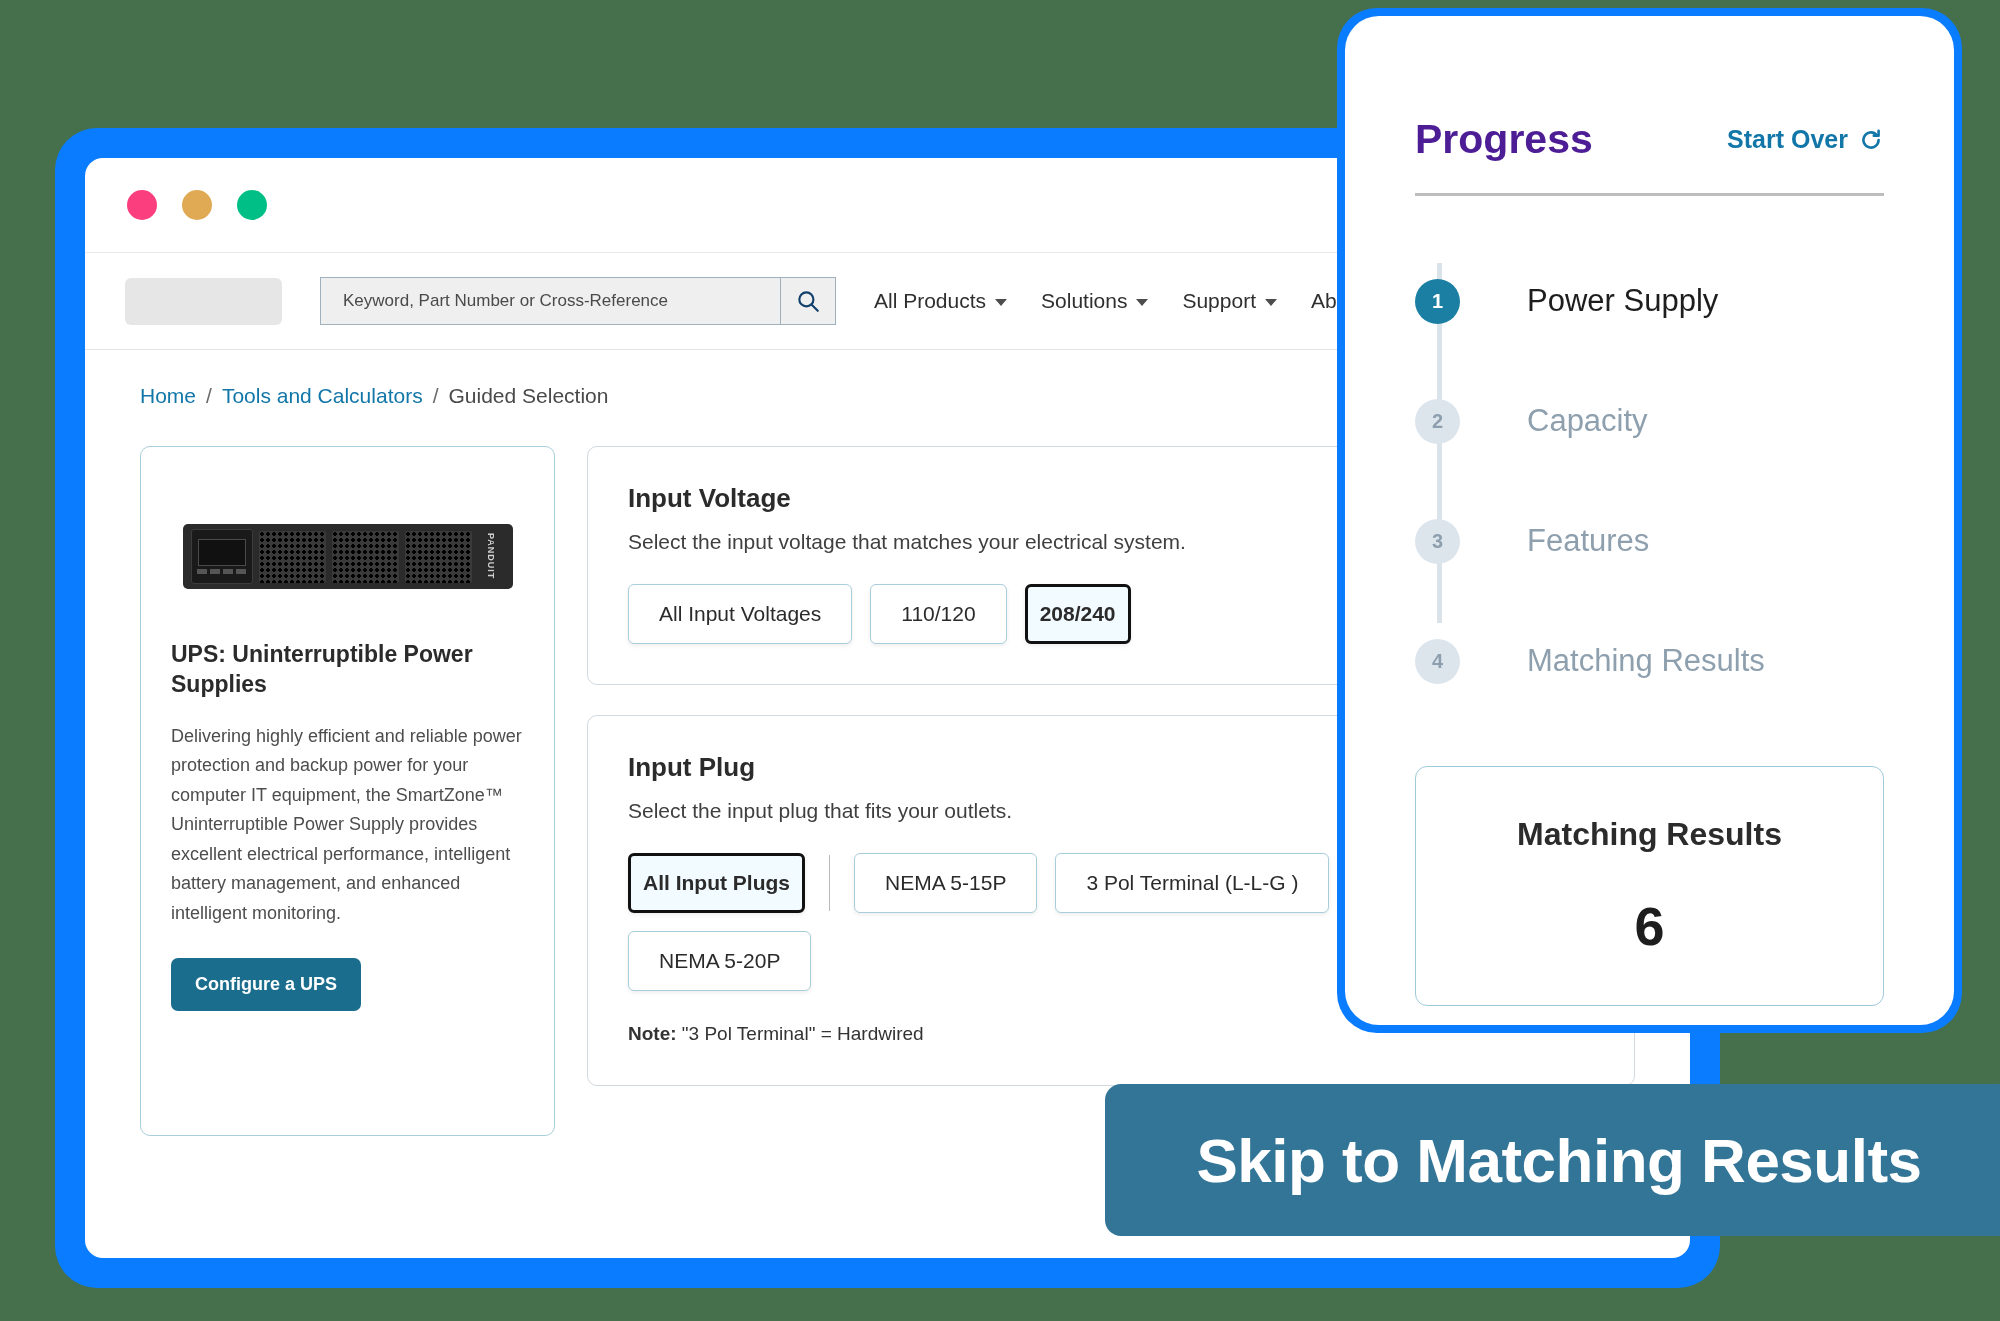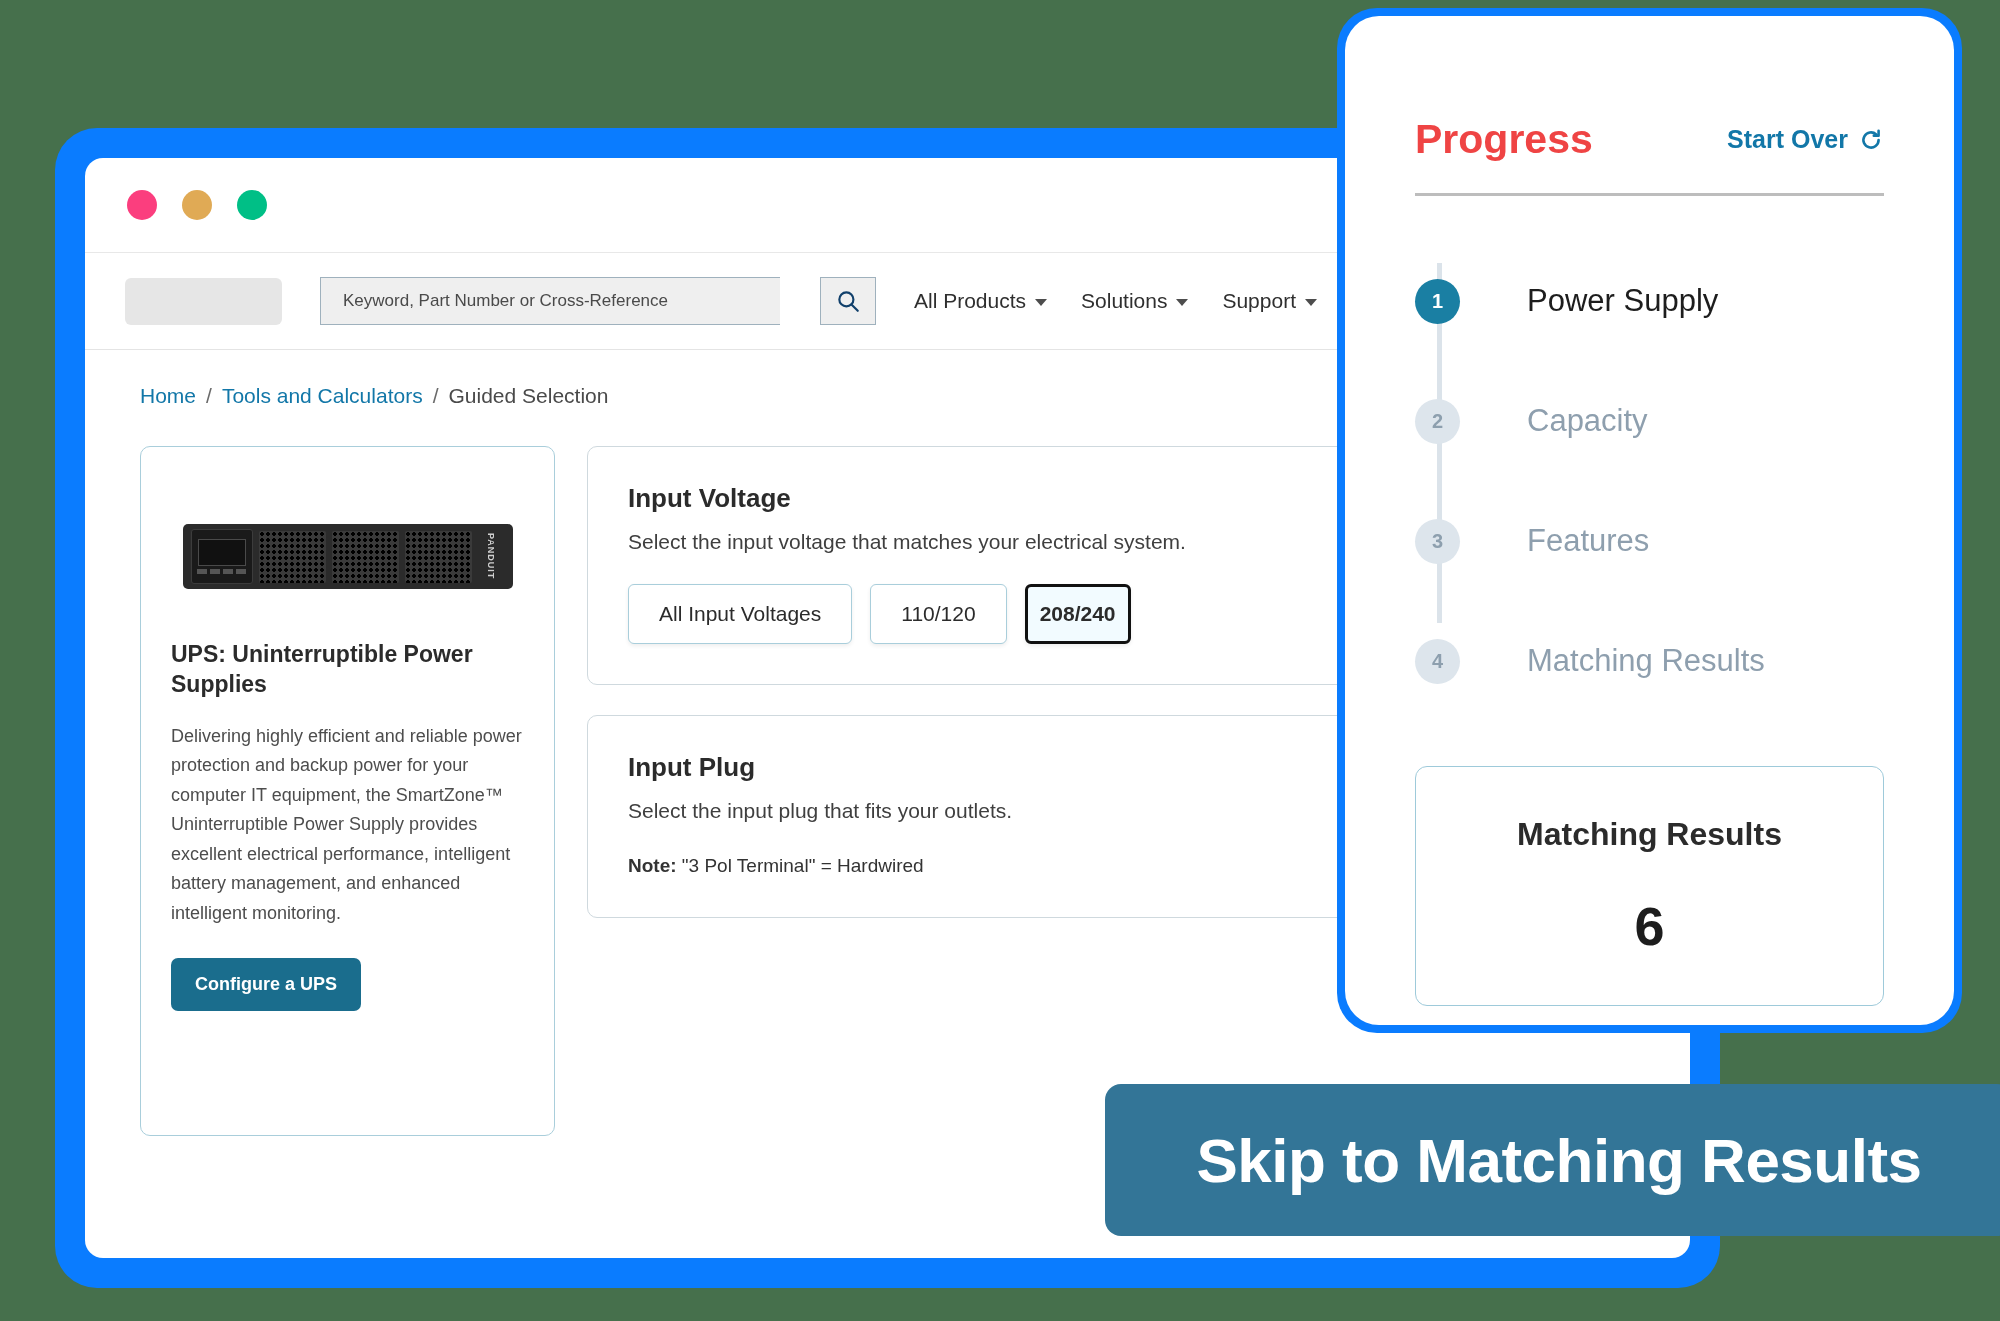--- a/index.html
+++ b/index.html
@@ -49,21 +49,21 @@
     padding: 0 40px;
     border-bottom: 1px solid #e4e4e4;
     gap: 0;
   }
   .logo-placeholder {
     width: 157px; height: 47px;
     background: #e6e6e6;
     border-radius: 6px;
     margin-right: 38px;
   }
-  .search-wrap { display: flex; align-items: center; gap: 40px; }
+  .search-wrap { display: flex; align-items: center; }
   .search-input {
     width: 460px; height: 48px;
     background: #efefef;
     border: 1px solid #9fb1bd;
     border-right: none;
     font-size: 17px;
     color: #4a4a4a;
     padding: 0 22px;
     font-family: "Liberation Sans", sans-serif;
   }
@@ -226,21 +226,21 @@
   }
   .progress-panel {
     width: 100%; height: 100%;
     background: #fff;
     border-radius: 34px;
     padding: 100px 70px 0 70px;
   }
   .progress-head {
     display: flex; align-items: center; justify-content: space-between;
   }
-  .progress-title { font-size: 41px; font-weight: bold; color: #ef4444; }
+  .progress-title { font-size: 41px; font-weight: bold; color: #4c1d95; }
   .start-over {
     font-size: 25px; font-weight: bold; color: #1277a8;
     display: flex; align-items: center; gap: 10px;
     cursor: pointer;
   }
   .hr { height: 3px; background: #bdbdbd; margin-top: 30px; }
 
   .steps { margin-top: 45px; position: relative; }
   .step {
     display: flex; align-items: center; gap: 25px;
@@ -379,20 +379,28 @@
             <div class="options">
               <button class="opt">All Input Voltages</button>
               <button class="opt">110/120</button>
               <button class="opt selected">208/240</button>
             </div>
           </div>
 
           <div class="panel">
             <div class="panel-title">Input Plug</div>
             <div class="panel-sub">Select the input plug that fits your outlets.</div>
+            <div class="options">
+              <button class="opt selected">All Input Plugs</button>
+              <span class="divider-v"></span>
+              <button class="opt">NEMA 5-15P</button>
+              <button class="opt">3 Pol Terminal (L-L-G )</button>
+              <button class="opt">NEMA L5-30P</button>
+              <button class="opt">NEMA 5-20P</button>
+            </div>
             <div class="note">
               <b>Note:</b><span> "3 Pol Terminal" = Hardwired</span>
             </div>
           </div>
 
         </div>
       </div>
 
     </div>
   </div>

